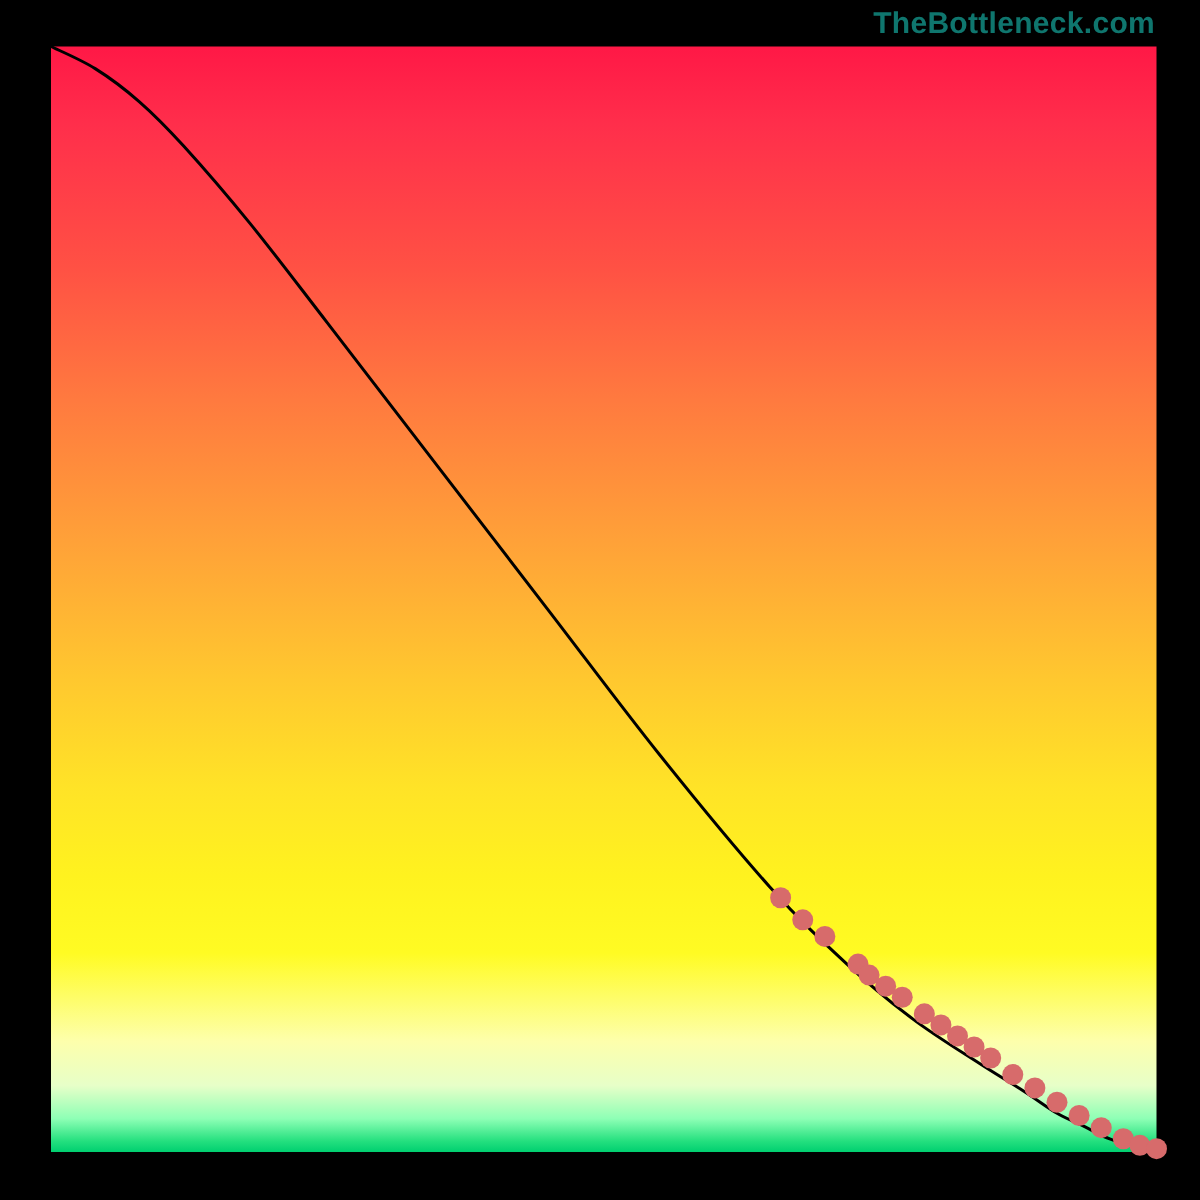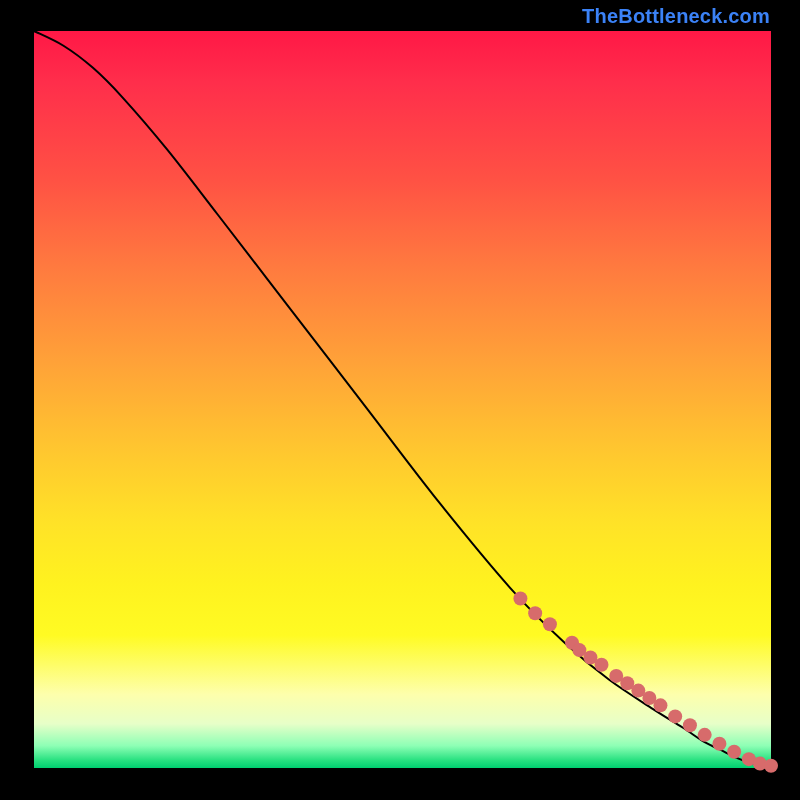--- a/index.html
+++ b/index.html
@@ -39,21 +39,21 @@
       #8dffb5 97%,
       #25e07f 99%,
       #00cf70 100%
     );
   }
   .watermark {
     position: absolute;
     top: 6px;
     right: 30px;
     font: 600 20px/1 "Segoe UI", Arial, sans-serif;
-    color: #3b82f6;
+    color: #0f766e;
     letter-spacing: 0.2px;
     user-select: none;
   }
   svg.curve {
     position: absolute;
     left: 0;
     top: 0;
     width: 737px;
     height: 737px;
     overflow: visible;

